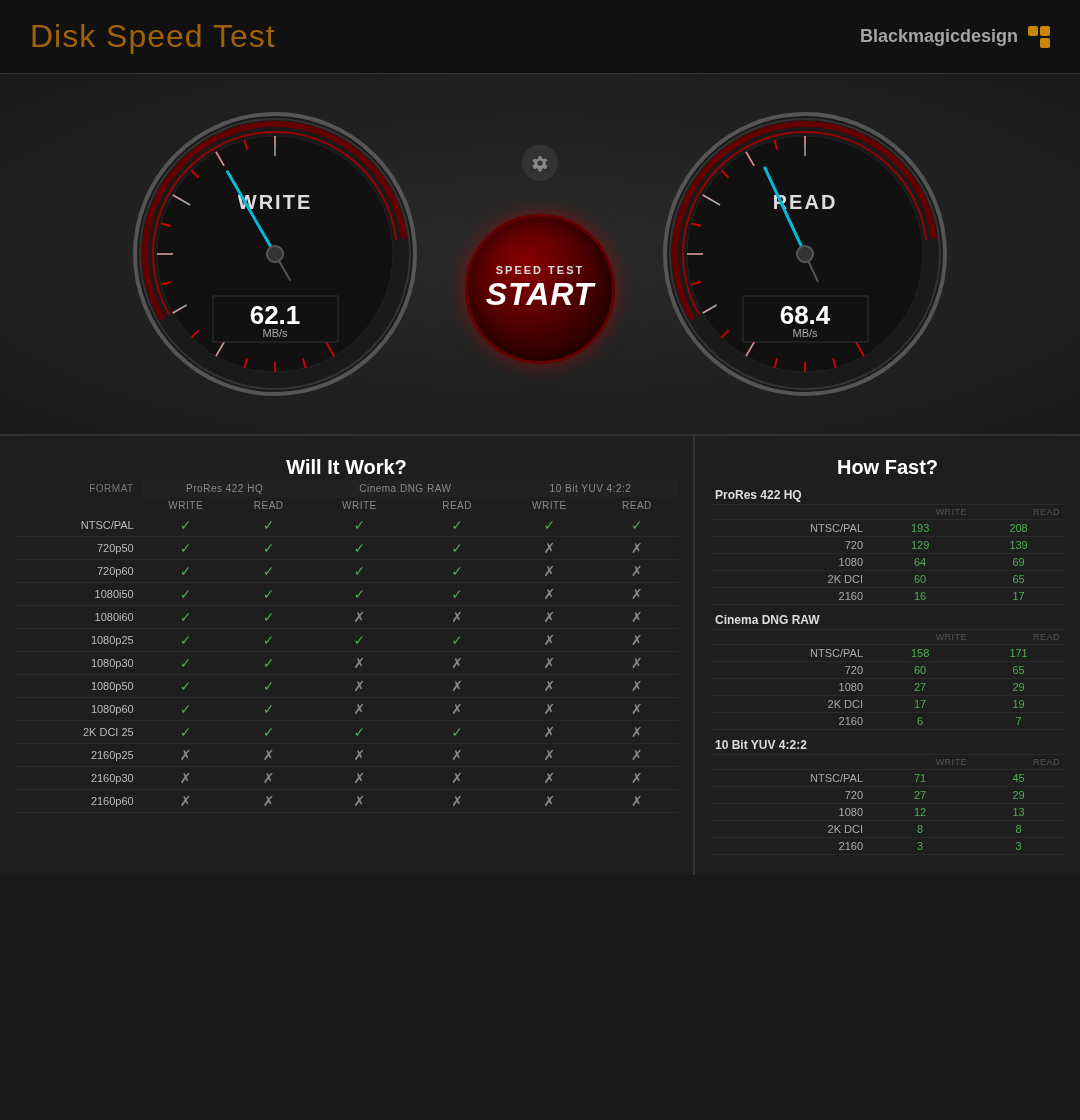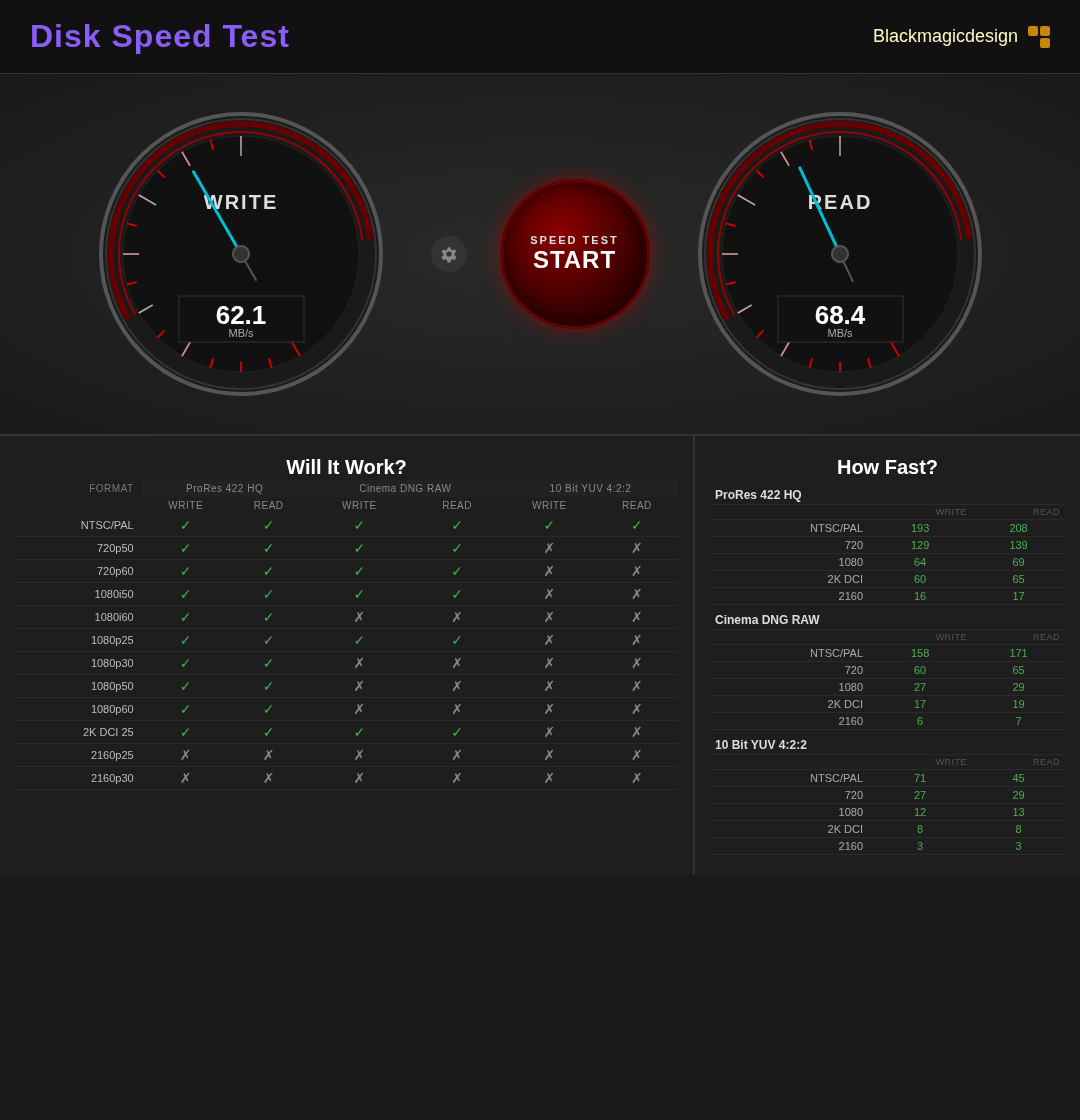--- a/index.html
+++ b/index.html
@@ -16,33 +16,33 @@
     .header {
       background: #111;
       padding: 18px 30px;
       display: flex;
       align-items: center;
       justify-content: space-between;
       border-bottom: 1px solid #333;
     }
     .header-title {
       font-size: 32px;
-      font-weight: 700;
-      color: #8b5cf6;
+      font-weight: 400;
+      color: #a16207;
       letter-spacing: 1px;
     }
     .brand {
       display: flex;
       align-items: center;
       gap: 10px;
     }
     .brand-name {
       font-size: 18px;
-      color: #fef9c3;
-      font-weight: 400;
+      color: #a3a3a3;
+      font-weight: 700;
     }
     .brand-logo {
       display: flex;
       flex-direction: column;
       gap: 2px;
     }
     .brand-logo-row {
       display: flex;
       gap: 2px;
     }
@@ -73,21 +73,21 @@
       height: 300px;
     }
     .gauge-svg {
       width: 300px;
       height: 300px;
     }
 
     
     .center-controls {
       display: flex;
-      flex-direction: row;
+      flex-direction: column;
       align-items: center;
       gap: 33px;
       justify-content: space-between;
     }
     .gear-btn {
       width: 36px;
       height: 36px;
       background: #333;
       border: none;
       border-radius: 50%;
@@ -112,24 +112,25 @@
       justify-content: center;
       color: #fff;
     }
     .start-label-top {
       font-size: 11px;
       letter-spacing: 2px;
       color: #ddd;
       font-weight: bold;
     }
     .start-label-main {
-      font-size: 24px;
+      font-size: 32px;
       font-weight: bold;
       color: #fff;
       letter-spacing: 1px;
+      font-style: italic;
     }
 
     
     .data-section {
       display: flex;
       background: #1e1e1e;
     }
 
     
     .will-it-work {
@@ -488,20 +489,29 @@
           </tr>
           <tr>
             <td class="col-format-val">2160p30</td>
             <td class="check-red">✗</td>
             <td class="check-red">✗</td>
             <td class="check-red">✗</td>
             <td class="check-red">✗</td>
             <td class="check-red">✗</td>
             <td class="check-red">✗</td>
           </tr>
+          <tr>
+            <td class="col-format-val">2160p60</td>
+            <td class="check-red">✗</td>
+            <td class="check-red">✗</td>
+            <td class="check-red">✗</td>
+            <td class="check-red">✗</td>
+            <td class="check-red">✗</td>
+            <td class="check-red">✗</td>
+          </tr>
         </tbody>
     </table>
   </div>
 
   <div class="how-fast">
     <div class="section-title">How Fast?</div>
     <table class="speed-table">
       <tbody id="speed-table-body">
       <tr>
             <td class="group-hdr" colspan="3">ProRes 422 HQ</td>

